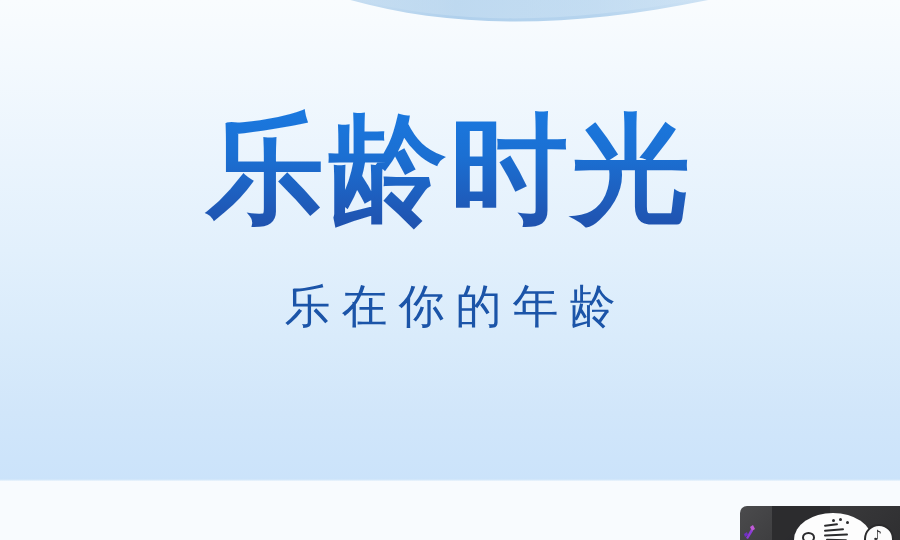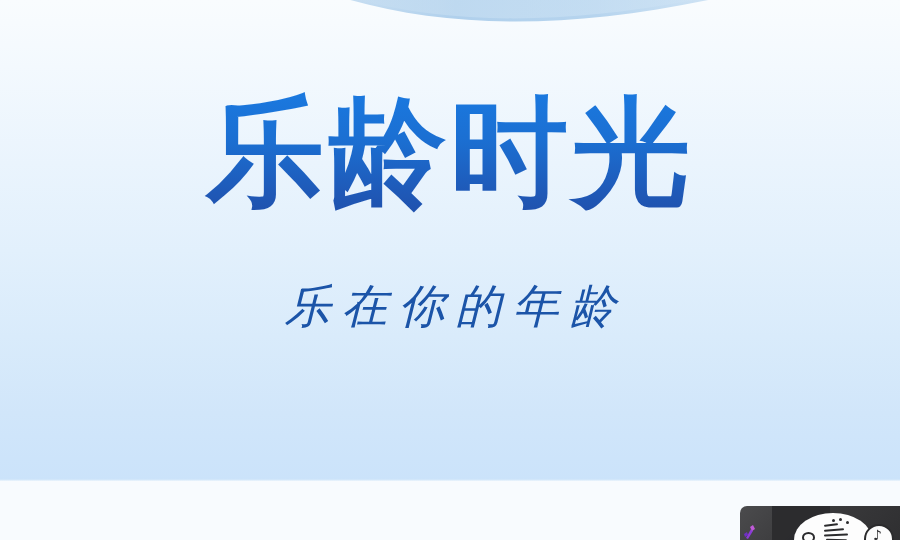--- a/index.html
+++ b/index.html
@@ -62,21 +62,21 @@
     top: -1px;
     width: 900px;
     height: 46px;
     pointer-events: none;
   }
 
   
   .headline {
     position: absolute;
     left: 0;
-    top: 76px;
+    top: 93px;
     width: 900px;
     text-align: center;
     font-family: "DejaVu Sans", "Liberation Sans", sans-serif;
     font-size: 118px;
     line-height: 152px;
     font-weight: 700;
     letter-spacing: 4px;
     background-image: linear-gradient(to bottom, #1a7ce4 0%, #1b6fd2 42%, #1f58b6 78%, #204ca6 100%);
     -webkit-background-clip: text;
     background-clip: text;
@@ -94,21 +94,21 @@
     text-align: center;
     color: #1b54a8;
     font-family: "DejaVu Sans", "Liberation Sans", sans-serif;
     font-size: 46px;
     line-height: 76px;
     font-weight: 400;
     letter-spacing: 11px;
     text-indent: 11px;
     white-space: nowrap;
   }
-  .subtitle .line { display: block; font-style: italic; }
+  .subtitle .line { display: block; }
 
   
   .video-card {
     position: absolute;
     left: 740px;
     top: 506px;
     width: 160px;
     height: 34px;
     border-top-left-radius: 7px;
     overflow: hidden;

